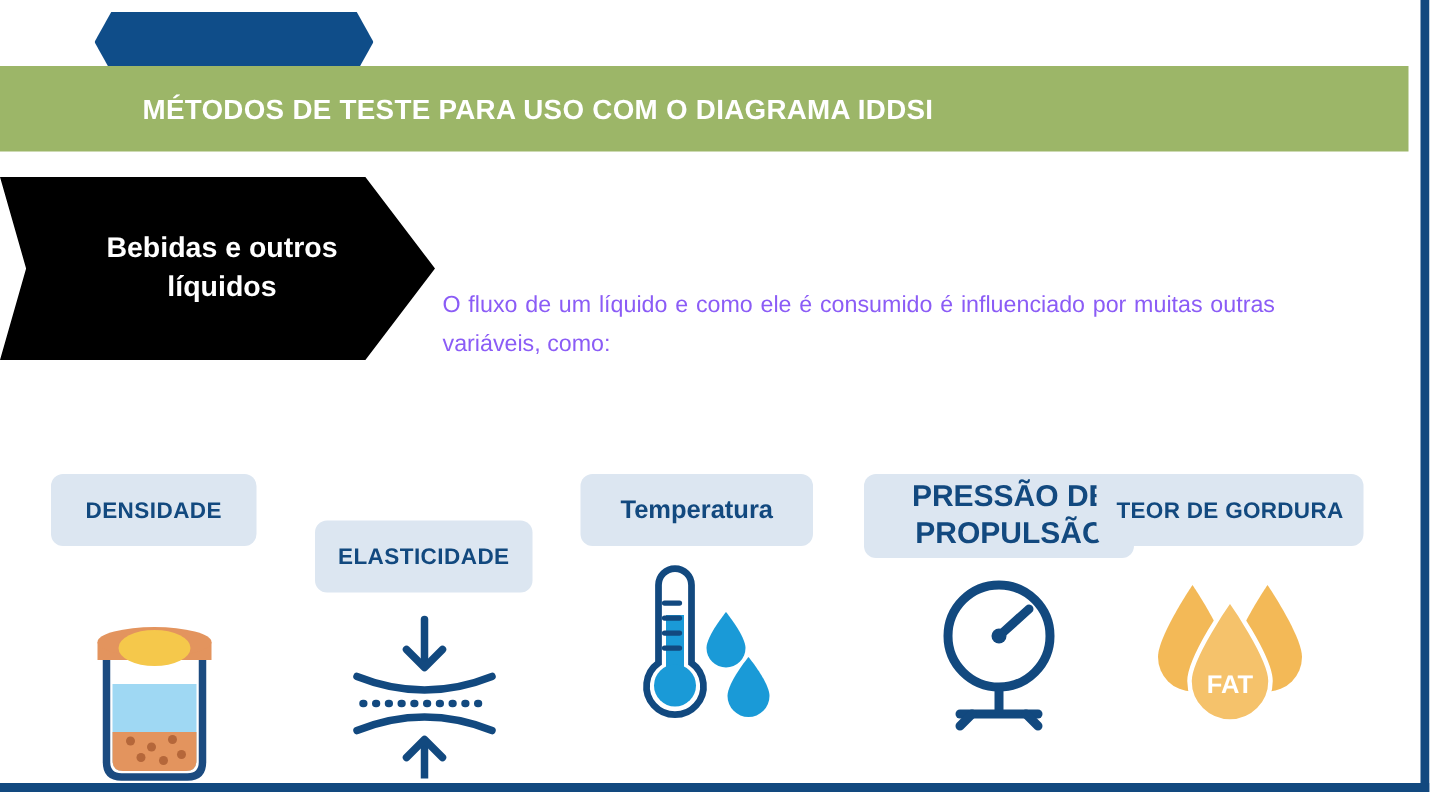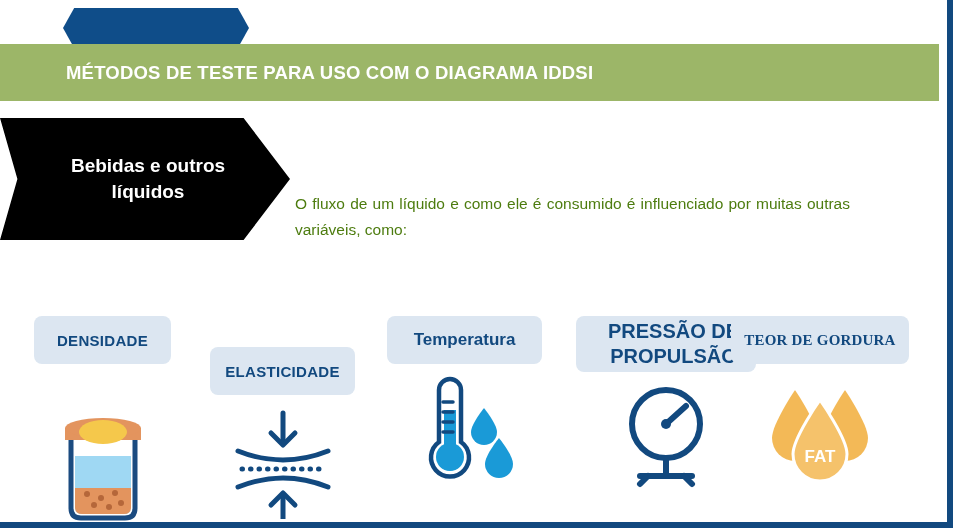--- a/index.html
+++ b/index.html
@@ -43,21 +43,21 @@
     background: #9cb668;
     display: flex;
     align-items: center;
     z-index: 3;
   }
   .banner-title {
     color: #ffffff;
     font-size: 18.5px;
     font-weight: bold;
     letter-spacing: 0.2px;
-    margin-left: 66px;
+    margin-left: 95px;
   }
 
   
   .side-hex {
     position: absolute;
     left: 0px; top: 118px;
     width: 290px; height: 122px;
     background: #000000;
     clip-path: polygon(0% 0%, 84% 0%, 100% 50%, 84% 100%, 0% 100%, 6% 50%);
     display: flex;
@@ -73,21 +73,21 @@
     line-height: 1.35;
     width: 200px;
     margin-left: 6px;
   }
 
   
   .intro {
     position: absolute;
     left: 295px; top: 191px;
     width: 555px;
-    color: #4d7c0f;
+    color: #8b5cf6;
     font-size: 15.5px;
     line-height: 1.7;
     text-align: justify;
   }
 
   
   .factors {
     position: absolute;
     left: 34px; top: 316px;
     width: 890px;
@@ -108,21 +108,21 @@
     text-align: center;
     display: flex;
     align-items: center;
     justify-content: center;
     padding: 0 10px;
   }
   .chip-1 { width: 137px; height: 48px; font-size: 15px; letter-spacing: .3px; }
   .chip-2 { width: 145px; height: 48px; font-size: 15px; letter-spacing: .3px; }
   .chip-3 { width: 155px; height: 48px; font-size: 17px; }
   .chip-4 { width: 180px; height: 56px; font-size: 20px; line-height: 1.25; padding-left: 25px; }
-  .chip-5 { width: 178px; height: 48px; font-size: 15px; letter-spacing: .2px; font-family: Liberation Serif, serif; }
+  .chip-5 { width: 178px; height: 48px; font-size: 15px; letter-spacing: .2px; }
 
   .icon-wrap {
     margin-top: 12px;
     display: flex;
     align-items: center;
     justify-content: center;
     height: 112px;
   }
 
   .f1 { left: 0px; gap: 34px; }

